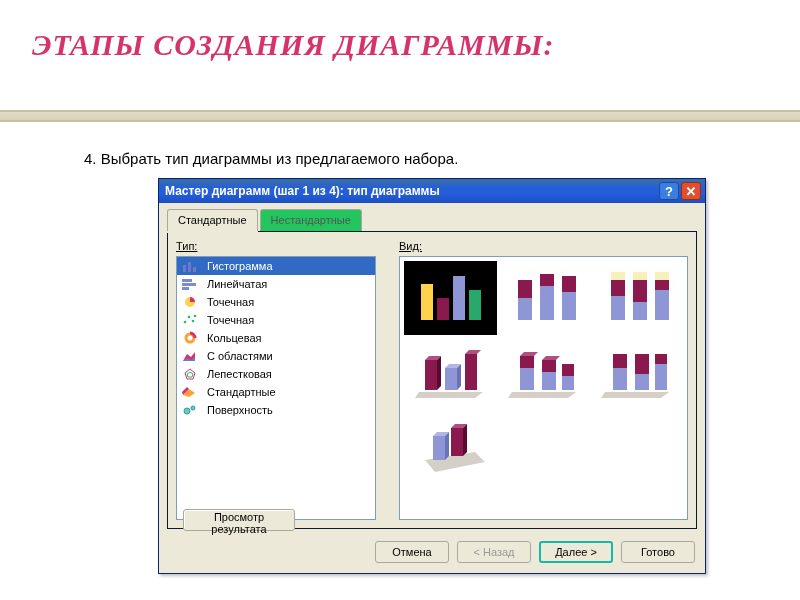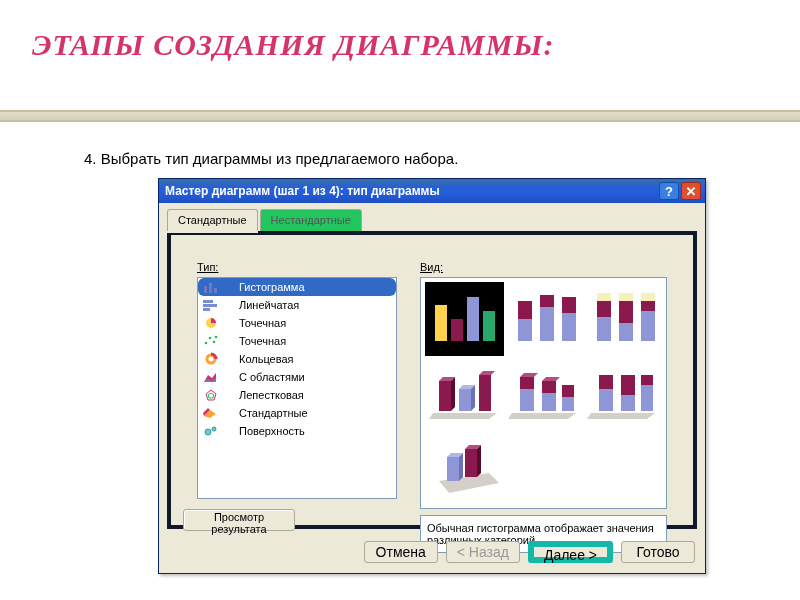--- a/index.html
+++ b/index.html
@@ -97,47 +97,46 @@
   .tab.active {
     background: #ece9d8;
     font-weight: normal;
     z-index: 2;
     border-color: #aca899;
     box-shadow: 0 2px 0 #ece9d8;
     text-align: right;
   }
   .tab.inactive { background:#22c55e; color:#555;}
   .tabpanel {
-    border: 4px solid #0f172a;
+    border: 1px solid #0f172a;
     margin: 0 8px;
-    padding: 26px;
+    padding: 8px;
     height: 298px;
     background: #ece9d8;
     display: flex;
     gap: 10px;
   }
   .col-type { width: 200px; display:flex; flex-direction:column;}
   .col-type .lbl, .col-view .lbl { font-size: 11px; margin-bottom: 4px; text-decoration: underline;}
   .type-list {
     flex: 1;
     background: #fff;
     border: 1px solid #7f9db9;
     overflow-y: scroll;
     font-size: 11px;
   }
   .type-list::-webkit-scrollbar { width: 16px; }
   .type-list::-webkit-scrollbar-track { background: #ece9d8; border-left:1px solid #cdc7b0;}
   .type-list::-webkit-scrollbar-thumb { background: #c7c3b0; border:1px solid #9e9a85;}
   .type-item {
     display: flex;
     align-items: center;
-    gap: 19px;
+    gap: 8px;
     padding: 2px 4px;
     cursor: pointer;
-    border-radius: 6px;
   }
   .type-item.selected { background: #316ac5; color: #fff; }
   .type-icon {
     width: 18px; height: 14px;
     display: inline-flex; align-items:center; justify-content:center;
     font-size:10px;
   }
   .type-icon svg { width:18px; height:14px; }
   .col-view { flex:1; display:flex; flex-direction:column;margin-left:13px;}
   .subtype-grid {
@@ -184,28 +183,28 @@
     position:absolute;
     bottom:10px;
     right:10px;
     display:flex; gap:8px;
   }
   .btn {
     min-width:74px; height:22px;
     background:#ece9d8;
     border:1px solid #aca899;
     border-radius:3px;
-    font-size:14px;
+    font-size:11px;
     padding:0 10px;
     cursor:pointer;
     font-family: Tahoma, sans-serif;
     text-align: center;
   }
   .btn.disabled { color:#999; cursor:default;}
-  .btn.default { border:6px solid #14b8a6; }
+  .btn.default { border:2px solid #14b8a6; }
 </style>
 </head>
 <body>
 
 <div class="slide-title">ЭТАПЫ СОЗДАНИЯ ДИАГРАММЫ:</div>
 <div class="divider"></div>
 <div class="step-text">4. Выбрать тип диаграммы из предлагаемого набора.</div>
 
 <div class="wizard">
   <div class="titlebar">
@@ -407,21 +406,20 @@
               <polygon points="36,8 40,4 52,4 48,8" fill="#b05080"></polygon>
               <polygon points="48,8 52,4 52,32 48,36" fill="#5a0a30"></polygon>
             </svg>
           </div>
         </div>
 
         <div class="subtype" style="visibility:hidden"></div>
         <div class="subtype" style="visibility:hidden"></div>
       </div>
 
-      <div class="desc">Обычная гистограмма отображает значения различных категорий.</div>
     </div>
   </div>
 
   <button class="preview-btn">Просмотр результата</button>
 
   <div class="buttonbar">
     <button class="btn">Отмена</button>
     <button class="btn disabled" disabled="">&lt; Назад</button>
     <button class="btn default">Далее &gt;</button>
     <button class="btn">Готово</button>

